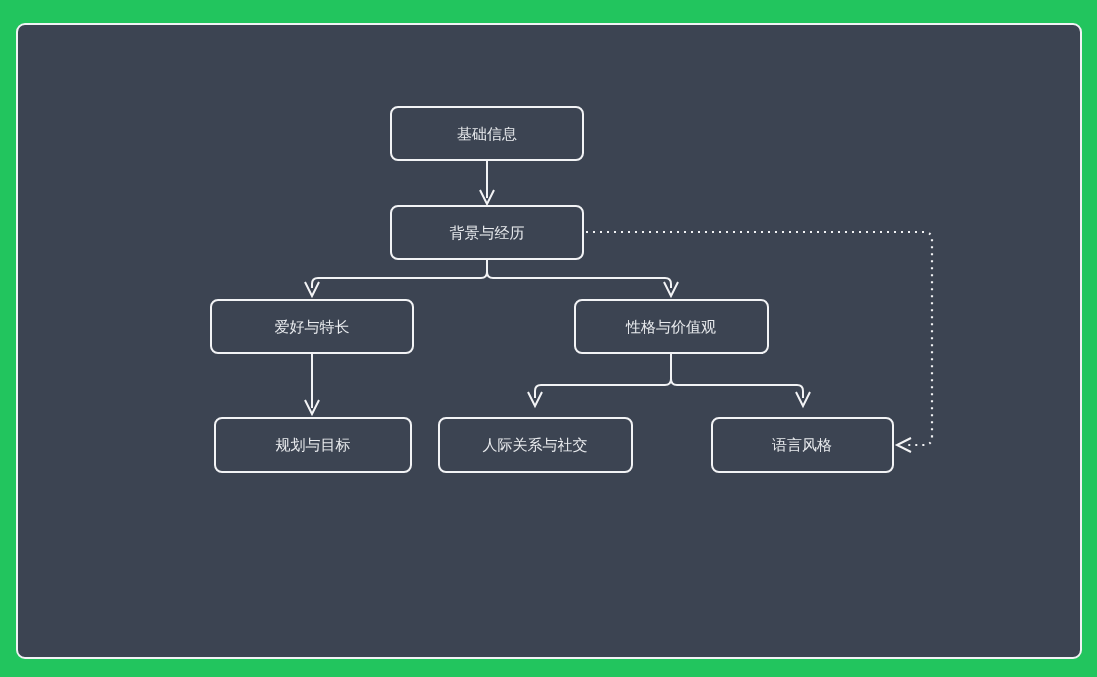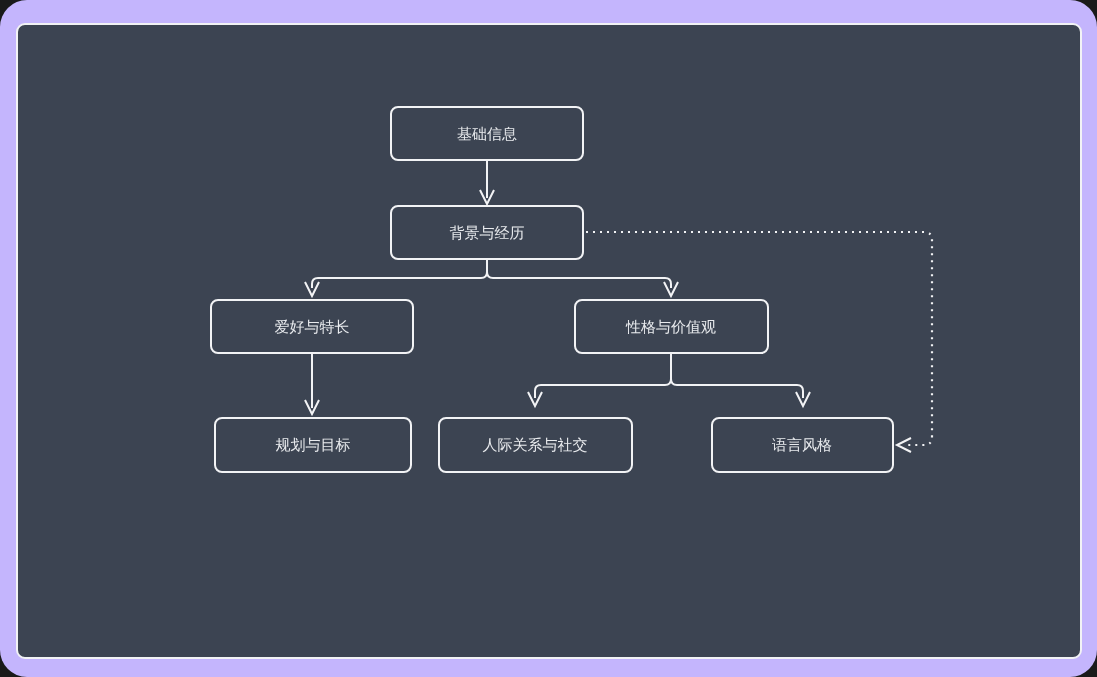--- a/index.html
+++ b/index.html
@@ -10,22 +10,21 @@
   body {
     width: 1097px;
     height: 677px;
     overflow: hidden;
     font-family: "DejaVu Sans", "Liberation Sans", sans-serif;
   }
   #canvas {
     position: relative;
     width: 1097px;
     height: 677px;
-    background: #c4b5fd;
-    border-radius: 27px;
+    background: #22c55e;
   }
   #diagram-panel {
     position: absolute;
     left: 16px;
     top: 23px;
     width: 1066px;
     height: 636px;
     background: #3c4452;
     border: 2px solid #f2f3f5;
     border-radius: 9px;

